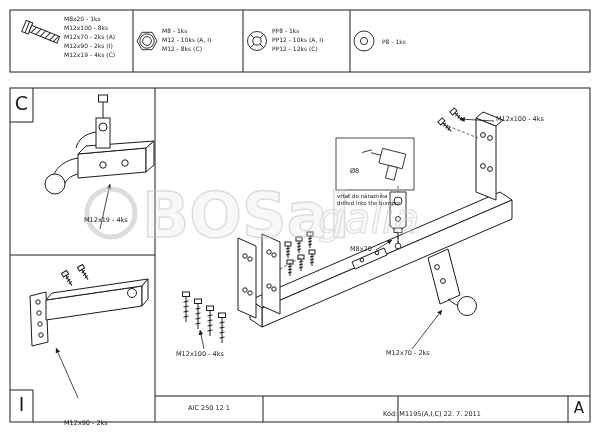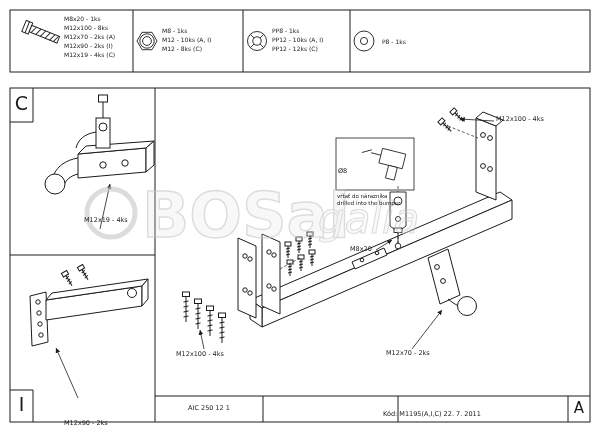--- a/index.html
+++ b/index.html
@@ -225,20 +225,20 @@
   <div class="corner" style="left:10px;top:92px;width:23px">C</div>
   <div class="corner" style="left:10px;top:393px;width:23px">I</div>
   <div class="corner" style="left:568px;top:399px;width:22px;font-size:15px">A</div>
 
   <div class="lbl" style="left:84px;top:217px">M12x19 - 4ks</div>
   <div class="lbl" style="left:64px;top:420px">M12x90 - 2ks</div>
   <div class="lbl" style="left:496px;top:116px">M12x100 - 4ks</div>
   <div class="lbl" style="left:176px;top:351px">M12x100 - 4ks</div>
   <div class="lbl" style="left:386px;top:350px">M12x70 - 2ks</div>
   <div class="lbl" style="left:350px;top:246px">M8x20</div>
-  <div class="lbl" style="left:338px;top:168px">Ø8</div>
+  <div class="lbl" style="left:350px;top:168px">Ø8</div>
   <div class="note" style="left:337px;top:193px">vŕtať do nárazníka</div>
   <div class="note" style="left:337px;top:200px">drilled into the bumper</div>
 
   <div class="tb center" style="left:157px;top:404px;width:104px">AIC 250 12 1</div>
   <div class="tb" style="left:383px;top:410px">Kód: M1195(A,I,C)  22. 7. 2011</div>
 
 </div>
 
 </body></html>

